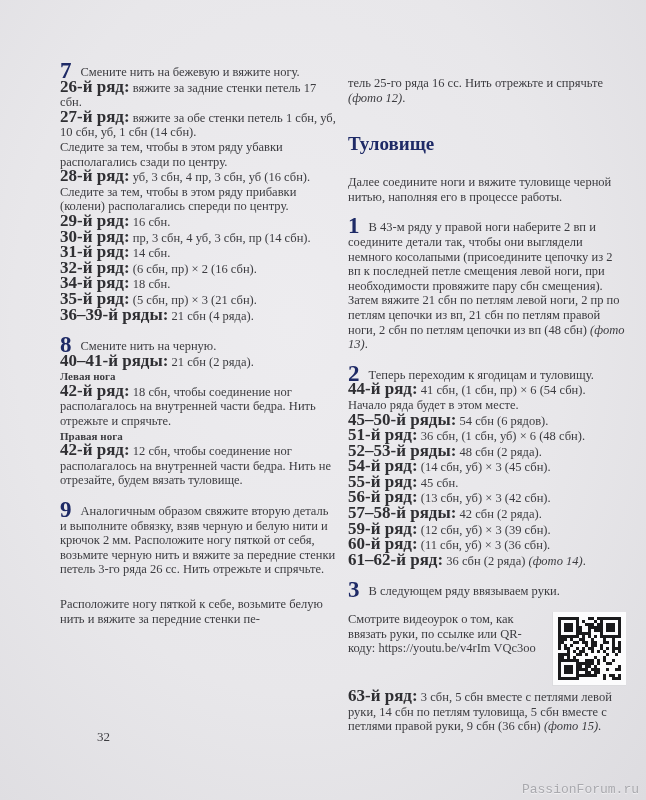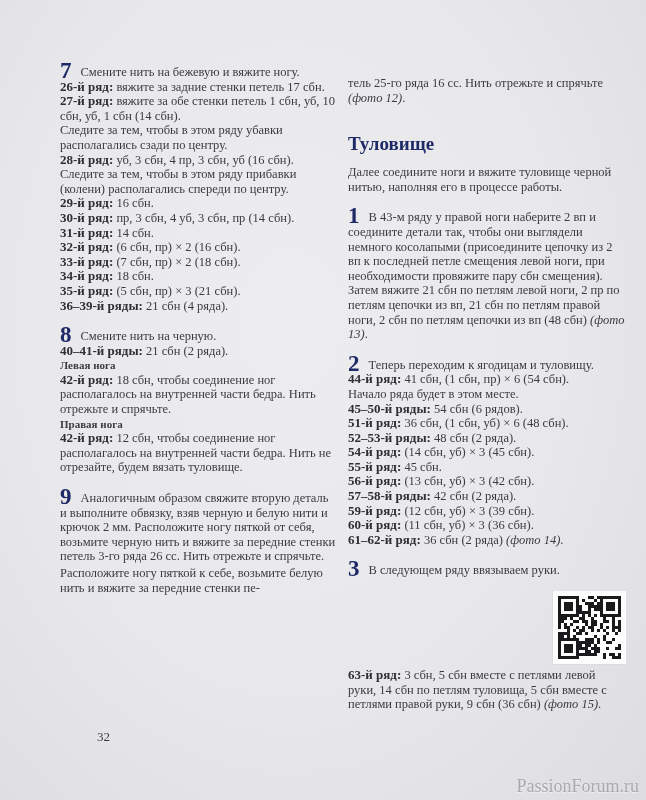--- a/index.html
+++ b/index.html
@@ -6,62 +6,61 @@
   body{
     width:646px;height:800px;position:relative;overflow:hidden;
     background:radial-gradient(ellipse at 45% 40%, #edecef 0%, #e8e7ea 55%, #dddce0 100%);
     font-family:"Liberation Serif","DejaVu Serif",serif;
     color:var(--text,#3c3c40);
   }
   .col{position:absolute;width:278px;font-size:12.5px;line-height:14.6px;}
   .col-left{left:60px;top:64px;}
   .col-right{left:348px;top:76px;}
   .col p{margin:0;}
-  .col .para{margin-top:2px;font-family:Liberation Serif, serif;}
+  .col .para{margin-top:20px;font-family:Liberation Serif, serif;}
   .col .step{margin-top:15px;}
   .col .subhead{font-weight:bold;font-size:11px;}
   .col .gap{}
   .col > :first-child{margin-top:0 !important;}
   .num{
     font-weight:bold;font-size:23px;line-height:14px;
     color:var(--accent,#1e2a66);margin-right:9px;vertical-align:-2px;
   }
-  .lbl{font-weight:bold;font-size:13px;color:#2f2f33;}
+  .lbl{font-weight:bold;font-size:17px;color:#2f2f33;}
   h2.heading{
     margin:28px 0 10px;font-size:19px;line-height:22px;
     color:var(--accent,#1e2a66);font-weight:bold;
   }
   .qr-wrap{margin-top:13px;overflow:hidden;}
   .qr-box{
     float:right;background:#fcfcfd;padding:5px;margin:0 0 4px 10px;
     line-height:0;box-shadow:0 0 0 1px #dcdcdf;
   }
   .photo-ref{font-style:italic;}
   .page-number{position:absolute;left:74px;top:729px;font-size:13px;color:#3c3c40;margin-left:23px;}
   .watermark{
     position:absolute;right:7px;bottom:3px;
-    font-family:Liberation Serif, serif;
-    font-size:18px;color:#a9a9ae;text-shadow:0 1px 1px #f3f3f5;
+    font-family:Liberation Mono, monospace;
+    font-size:13px;color:#a9a9ae;text-shadow:0 1px 1px #f3f3f5;
   }
 </style>
 </head>
 <body>
 
 <div class="col col-left">
     <p class="step"><span class="num">7</span><span>Смените нить на бежевую и вяжите ногу.</span></p>
     <p class="row"><b class="lbl">26-й ряд:</b> <span>вяжите за задние стенки петель 17 сбн.</span></p>
     <p class="row"><b class="lbl">27-й ряд:</b> <span>вяжите за обе стенки петель 1 сбн, уб, 10 сбн, уб, 1 сбн (14 сбн).</span></p>
     <p class="note"><span>Следите за тем, чтобы в этом ряду убавки располагались сзади по центру.</span></p>
     <p class="row"><b class="lbl">28-й ряд:</b> <span>уб, 3 сбн, 4 пр, 3 сбн, уб (16 сбн).</span></p>
     <p class="note"><span>Следите за тем, чтобы в этом ряду прибавки (колени) располагались спереди по центру.</span></p>
     <p class="row"><b class="lbl">29-й ряд:</b> <span>16 сбн.</span></p>
     <p class="row"><b class="lbl">30-й ряд:</b> <span>пр, 3 сбн, 4 уб, 3 сбн, пр (14 сбн).</span></p>
     <p class="row"><b class="lbl">31-й ряд:</b> <span>14 сбн.</span></p>
     <p class="row"><b class="lbl">32-й ряд:</b> <span>(6 сбн, пр) × 2 (16 сбн).</span></p>
-    <p class="row"><b class="lbl">33-й ряд:</b> <span>(7 сбн, пр) × 2 (18 сбн).</span></p>
     <p class="row"><b class="lbl">34-й ряд:</b> <span>18 сбн.</span></p>
     <p class="row"><b class="lbl">35-й ряд:</b> <span>(5 сбн, пр) × 3 (21 сбн).</span></p>
     <p class="row"><b class="lbl">36–39-й ряды:</b> <span>21 сбн (4 ряда).</span></p>
     <p class="step"><span class="num">8</span><span>Смените нить на черную.</span></p>
     <p class="row"><b class="lbl">40–41-й ряды:</b> <span>21 сбн (2 ряда).</span></p>
     <p class="subhead">Левая нога</p>
     <p class="row"><b class="lbl">42-й ряд:</b> <span>18 сбн, чтобы соединение ног располагалось на внутренней части бедра. Нить отрежьте и спрячьте.</span></p>
     <p class="subhead">Правая нога</p>
     <p class="row"><b class="lbl">42-й ряд:</b> <span>12 сбн, чтобы соединение ног располагалось на внутренней части бедра. Нить не отрезайте, будем вязать туловище.</span></p>
     <p class="step"><span class="num">9</span><span>Аналогичным образом свяжите вторую деталь и выполните обвязку, взяв черную и белую нити и крючок 2 мм. Расположите ногу пяткой от себя, возьмите черную нить и вяжите за передние стенки петель 3-го ряда 26 сс. Нить отрежьте и спрячьте.</span></p>
@@ -319,18 +318,19 @@
           <rect x="6" y="60" width="3" height="3" fill="#1a1a1c"></rect>
           <rect x="9" y="60" width="3" height="3" fill="#1a1a1c"></rect>
           <rect x="12" y="60" width="3" height="3" fill="#1a1a1c"></rect>
           <rect x="15" y="60" width="3" height="3" fill="#1a1a1c"></rect>
           <rect x="18" y="60" width="3" height="3" fill="#1a1a1c"></rect>
           <rect x="45" y="60" width="3" height="3" fill="#1a1a1c"></rect>
           <rect x="54" y="60" width="3" height="3" fill="#1a1a1c"></rect>
           <rect x="57" y="60" width="3" height="3" fill="#1a1a1c"></rect>
           <rect x="60" y="60" width="3" height="3" fill="#1a1a1c"></rect>
         </svg></div>
+      <p class="qr-text"><span>Смотрите видеоурок о том, как ввязать руки, по ссылке или QR-коду: </span><span>https://youtu.be/v4rIm VQc3oo</span></p>
     </div>
     <p class="row gap"><b class="lbl">63-й ряд:</b> <span>3 сбн, 5 сбн вместе с петлями левой руки, 14 сбн по петлям туловища, 5 сбн вместе с петлями правой руки, 9 сбн (36 сбн) </span><i class="photo-ref">(фото 15)</i><span>.</span></p>
   </div>
 
 <div class="page-number">32</div>
 <div class="watermark">PassionForum.ru</div>
 
 </body></html>

